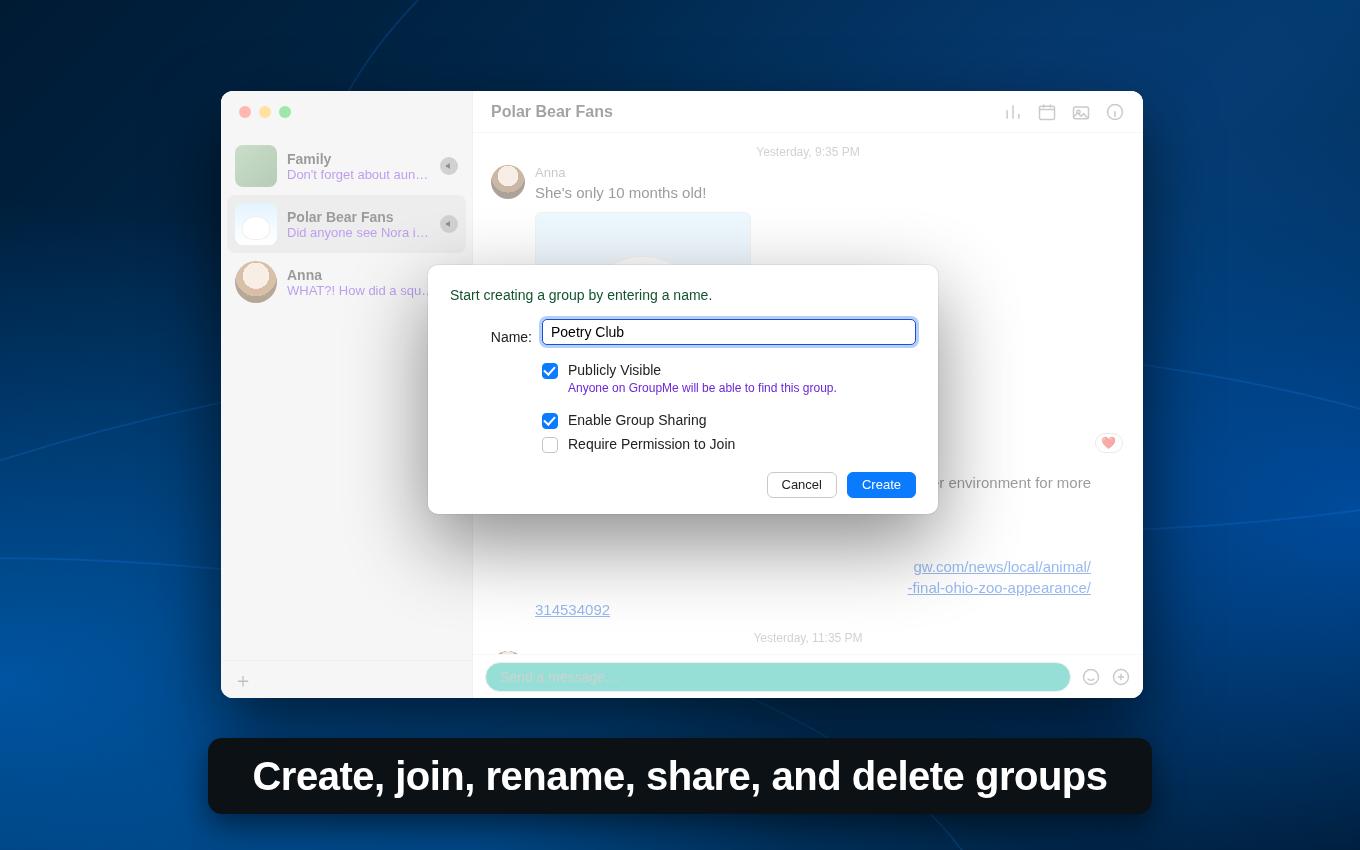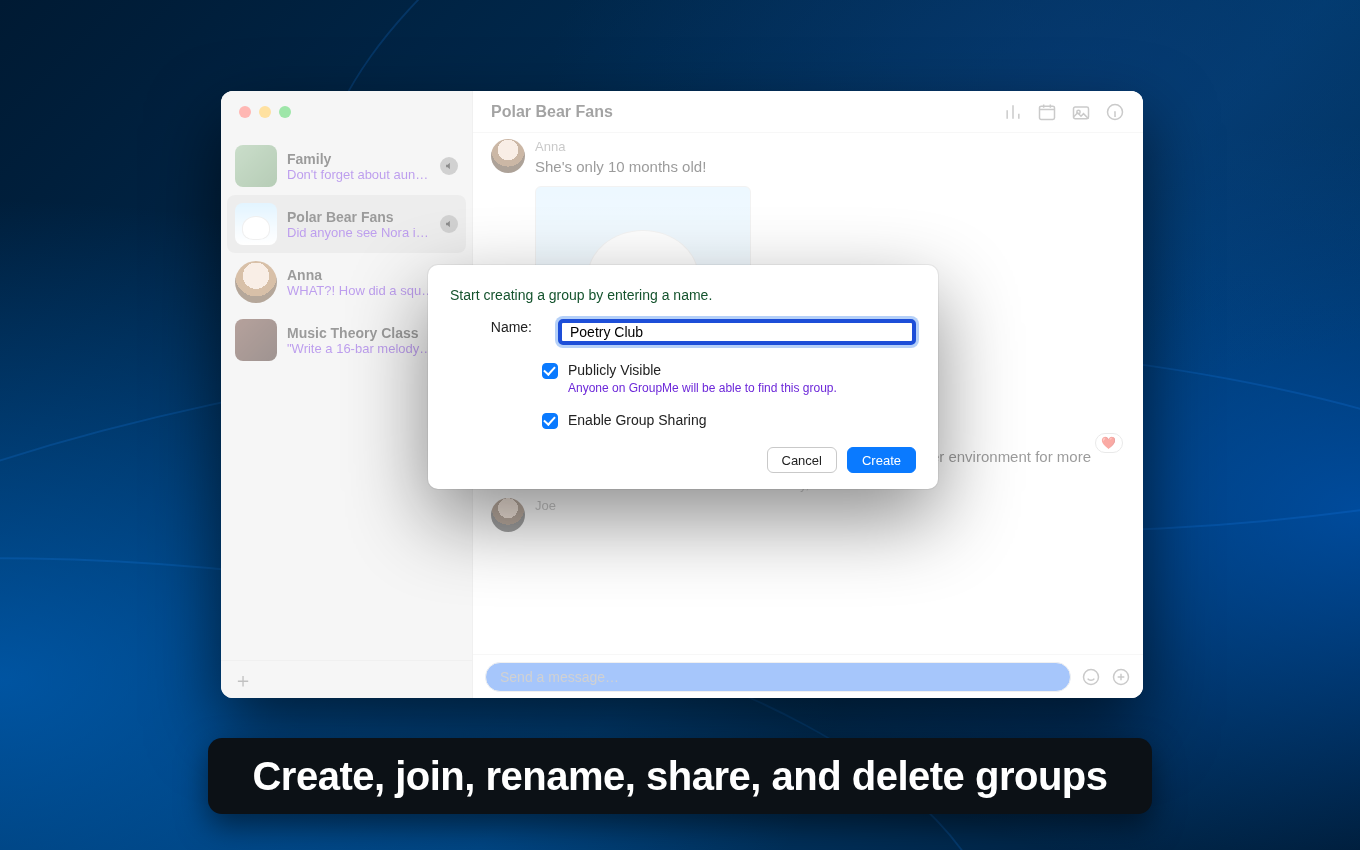--- a/index.html
+++ b/index.html
@@ -88,40 +88,40 @@
   }
   .attachment::after{content:"";position:absolute;left:52px;top:44px;width:110px;height:94px;background:#fff;border-radius:52% 52% 46% 46%;box-shadow:0 0 0 1px #e7e7e7;}
   .reaction {
     position:absolute; right:20px; top:300px;
     width:28px; height:20px; border:1px solid #cfcfcf; border-radius:11px; background:#fff;
     display:flex; align-items:center; justify-content:center; font-size:12px;
   }
   .long-msg { margin-left:44px; max-width:560px; }
 
   .composer { height:44px; border-top:1px solid #eee; display:flex; align-items:center; padding:0 12px; gap:10px;}
-  .compose-input { flex:1; height:30px; border:1px solid #ddd; border-radius:16px; padding:0 14px; font-size:14px; color:#333; background:#3b82f6;}
+  .compose-input { flex:1; height:30px; border:1px solid #ddd; border-radius:16px; padding:0 14px; font-size:14px; color:#333; background:#14b8a6;}
   .compose-input::placeholder{color:#9a9a9a;}
   .cmp-icon { width:20px;height:20px;color:#8b8b8b; }
   .cmp-icon svg{width:100%;height:100%;fill:none;stroke:currentColor;stroke-width:1.8;}
 
   
   .modal {
     position:absolute; left:428px; top:265px;
     width:510px; background:#fff; border-radius:10px;
     box-shadow:0 30px 80px rgba(0,0,0,0.45), 0 0 0 1px rgba(0,0,0,0.05);
     z-index:10; padding:22px 22px 16px;
     font-size:14px; color:#222;
   }
   .modal-intro { margin-bottom:16px; color:#14532d; }
-  .form-row { display:flex; align-items:flex-start; gap:26px; margin-bottom:10px;}
+  .form-row { display:flex; align-items:flex-end; gap:10px; margin-bottom:10px;}
   .form-label { width:82px; text-align:right; color:#222;}
   .form-input {
     flex:1; height:26px; border:1px solid #c8c8c8; border-radius:5px; padding:0 8px; font-size:14px;
   }
-  .form-input.focused { border:4px solid #1d4ed8; box-shadow:0 0 0 3px rgba(43,120,235,0.35);}
+  .form-input.focused { border:1px solid #1d4ed8; box-shadow:0 0 0 3px rgba(43,120,235,0.35);}
   .form-input::placeholder{color:#b4b4b4;}
   .check-row { display:flex; align-items:flex-start; gap:10px; margin:16px 0 2px 92px;}
   .chk {
     width:16px;height:16px;border-radius:4px;flex:none;position:relative;margin-top:2px;
     border:1px solid #c5c5c5;background:#fff;
   }
   .chk.on{background:#0a7aff;border-color:#0a7aff;}
   .chk.on::after{content:"";position:absolute;left:3px;top:0px;width:5px;height:9px;border:solid #fff;border-width:0 2px 2px 0;transform:rotate(42deg);}
   .chk-label{line-height:1.3;}
   .chk-sub{font-size:12px;color:#6d28d9;margin:2px 0 6px 118px;}
@@ -183,27 +183,20 @@
       </div>
 
       <div class="chat-item">
         <div class="avatar av-anna"></div>
         <div class="chat-text">
           <div class="chat-title">Anna</div>
           <div class="chat-preview">WHAT?! How did a squ…</div>
         </div>
       </div>
 
-      <div class="chat-item">
-        <div class="avatar av-music"></div>
-        <div class="chat-text">
-          <div class="chat-title">Music Theory Class</div>
-          <div class="chat-preview">"Write a 16-bar melody…</div>
-        </div>
-      </div>
 
     </div>
     <div class="sidebar-footer">
       <span class="plus">＋</span>
     </div>
   </div>
 
   <div class="main">
     <div class="topbar">
       <div class="topbar-title">Polar Bear Fans</div>
@@ -219,40 +212,50 @@
             <circle cx="9" cy="12" r="2"></circle>
             <path d="M3 18l5-5 4 4 3-3 6 6"></path>
           </svg></span>
       <span class="tb-icon"><svg viewBox="0 0 24 24">
             <circle cx="12" cy="12" r="9"></circle>
             <path d="M12 8h.01M11 12h1v5h1"></path>
           </svg></span>
     </div>
 
     <div class="messages" style="position:relative;">
+      <div class="ts-sep">Yesterday, 9:35 PM</div>
 
       <div class="msg">
         <div class="mav anna"></div>
         <div class="body">
           <div class="sender">Anna</div>
           <div class="msg-text">She's only 10 months old!</div>
           <div class="attachment"></div>
         </div>
       </div>
 
       <div class="reaction">
         <span>❤️</span>
       </div>
 
       <div class="long-msg" style="margin-top:110px;">
         <div class="msg-text" style="text-align:right;padding-right:4px;">
           <span>better environment for more</span>
         </div>
       </div>
 
+      <div class="long-msg" style="margin-top:62px;">
+        <div class="msg-text" style="text-align:right; padding-right:4px;">
+          <span class="msg-link">gw.com/news/local/animal/</span><br>
+          <span class="msg-link">-final-ohio-zoo-appearance/</span>
+        </div>
+        <div class="msg-text">
+          <span class="msg-link">314534092</span>
+        </div>
+      </div>
 
       <div class="ts-sep" style="margin-top:10px;">Yesterday, 11:35 PM</div>
 
       <div class="msg">
         <div class="mav joe"></div>
         <div class="body">
           <div class="sender">Joe</div>
 
         </div>
       </div>
@@ -288,20 +291,24 @@
     <div class="chk on"></div>
     <div class="chk-label">Publicly Visible</div>
   </div>
   <div class="chk-sub">Anyone on GroupMe will be able to find this group.</div>
 
   <div class="check-row">
     <div class="chk on"></div>
     <div class="chk-label">Enable Group Sharing</div>
   </div>
 
+  <div class="check-row" style="margin-top:6px;">
+    <div class="chk"></div>
+    <div class="chk-label">Require Permission to Join</div>
+  </div>
 
   <div class="modal-buttons">
     <button class="btn">Cancel</button>
     <button class="btn primary">Create</button>
   </div>
 </div>
 
 <div class="caption">
   <div class="caption-text">Create, join, rename, share, and delete groups</div>
 </div>

